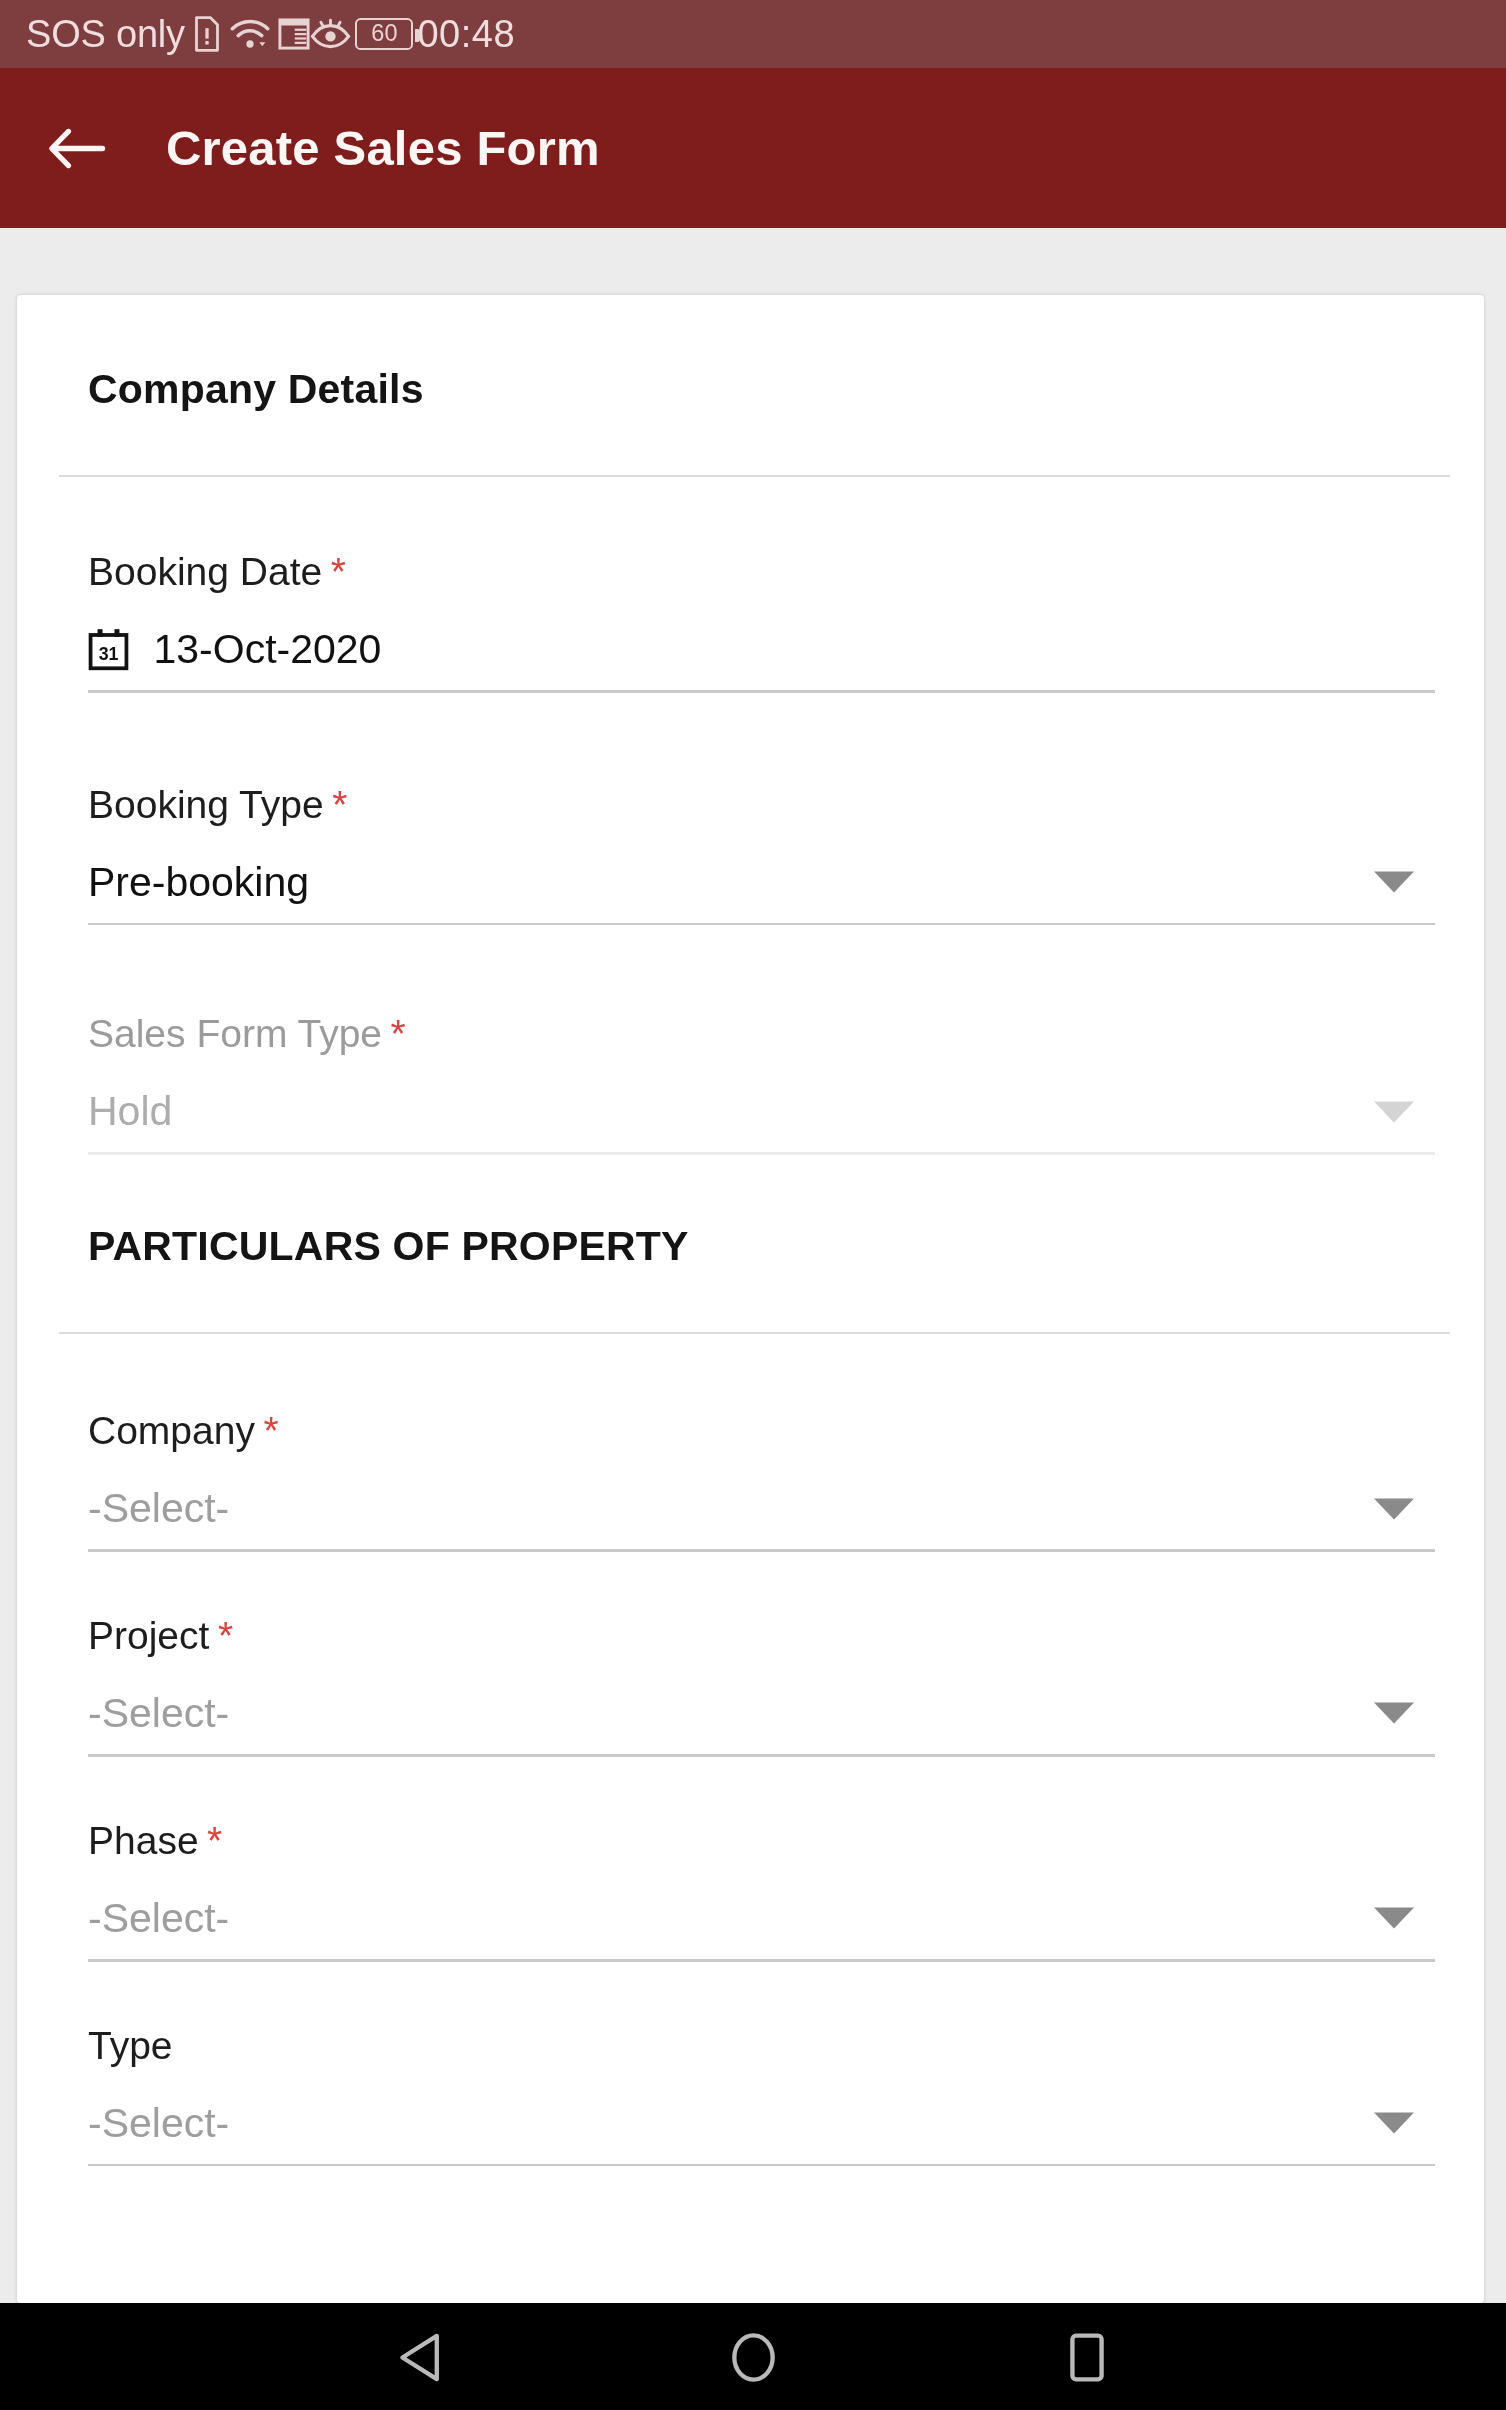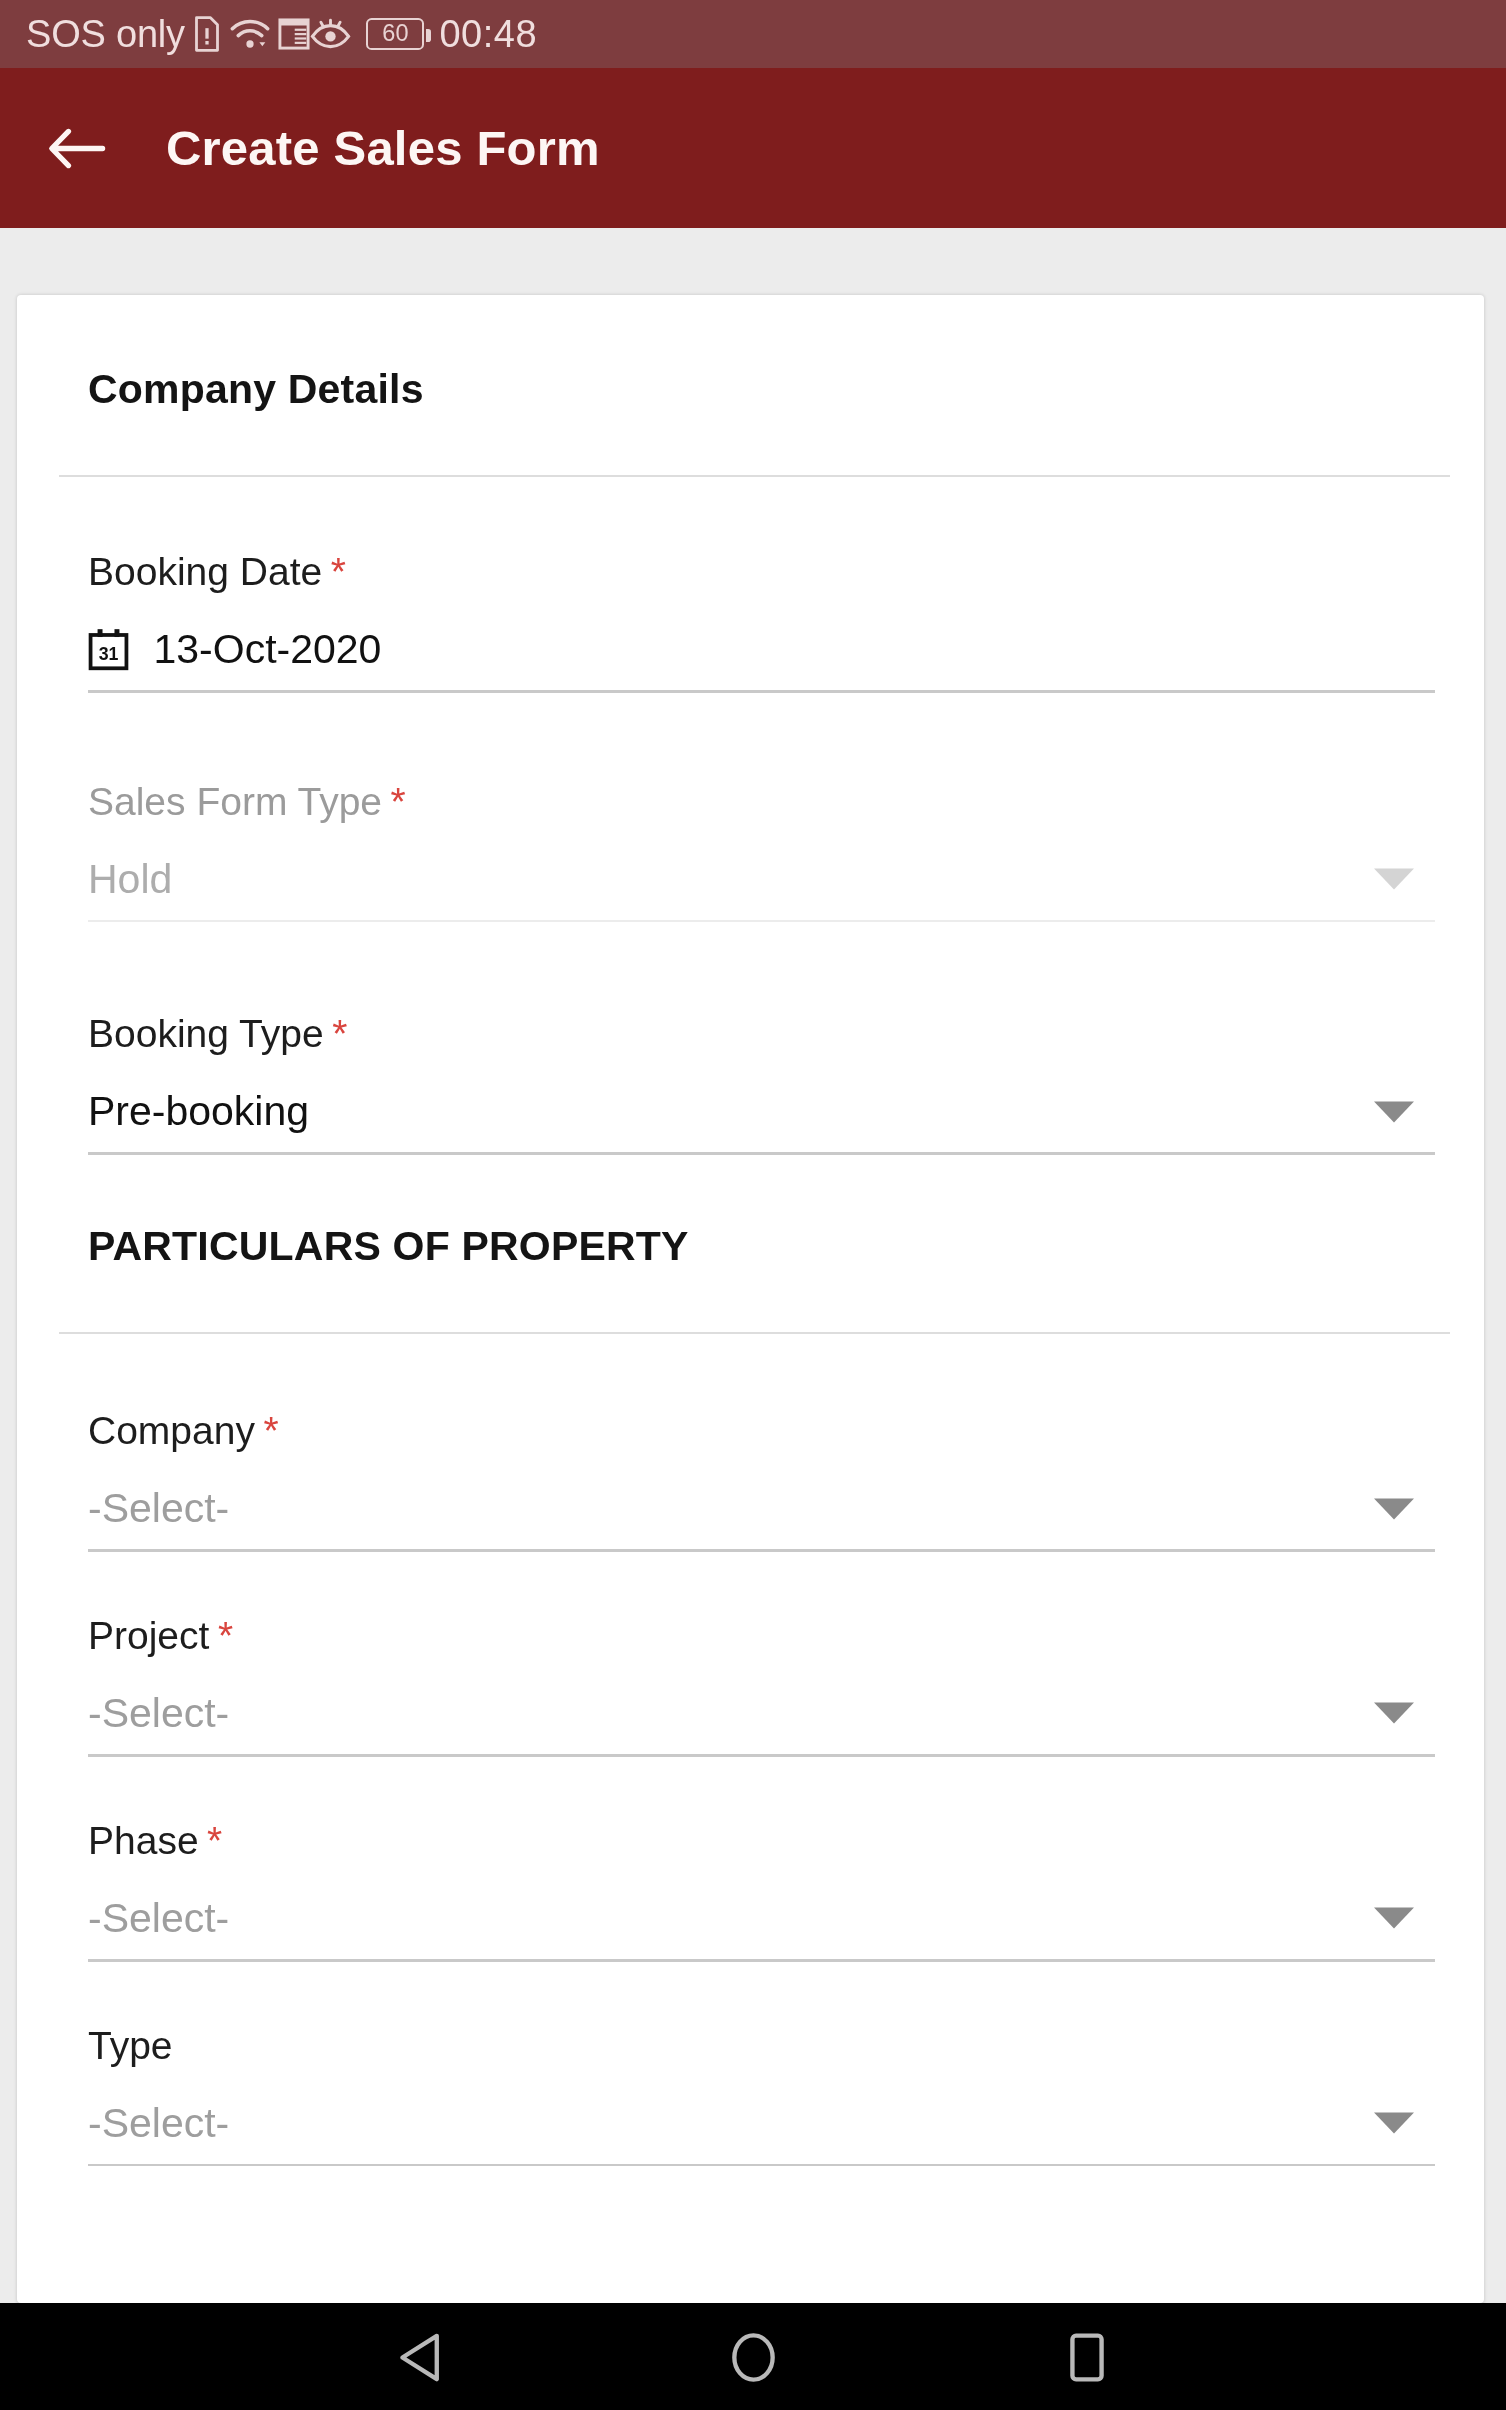--- a/index.html
+++ b/index.html
@@ -39,21 +39,21 @@
   .status-carrier {
     color: #f0dede;
     font-size: 38px;
     letter-spacing: -0.2px;
     line-height: 1;
     white-space: nowrap;
   }
   .status-right {
     display: flex;
     align-items: center;
-    gap: 15px;
+    gap: 4px;
   }
   .status-time {
     color: #f0dede;
     font-size: 38px;
     line-height: 1;
     letter-spacing: 0.5px;
   }
   .sicon { display: block; }
 
   
@@ -276,40 +276,40 @@
           <rect x="1.5" y="4" width="21" height="19.5" fill="none" stroke="#111" stroke-width="2.2"></rect>
           <rect x="5.6" y="0.6" width="2.9" height="4.6" fill="#111"></rect>
           <rect x="15.5" y="0.6" width="2.9" height="4.6" fill="#111"></rect>
           <text x="12" y="18.4" font-family="'Liberation Sans',sans-serif" font-size="10.4" font-weight="bold" fill="#111" text-anchor="middle">31</text>
         </svg>
         <span class="field-value">13-Oct-2020</span>
       </div>
       <div class="field-underline"></div>
     </div>
 
+    <div class="field" style="margin-top:90px">
+      <div class="field-label">
+        <span>Booking Type</span><span class="req">*</span>
+      </div>
+      <div class="field-control">
+        <span class="field-value">Pre-booking</span>
+        <span class="caret"></span>
+      </div>
+      <div class="field-underline"></div>
+    </div>
+
     <div class="field" style="margin-top:87px">
       <div class="field-label disabled">
         <span>Sales Form Type</span><span class="req">*</span>
       </div>
       <div class="field-control">
         <span class="field-value disabled">Hold</span>
         <span class="caret disabled"></span>
       </div>
       <div class="field-underline light"></div>
-    </div>
-
-    <div class="field" style="margin-top:90px">
-      <div class="field-label">
-        <span>Booking Type</span><span class="req">*</span>
-      </div>
-      <div class="field-control">
-        <span class="field-value">Pre-booking</span>
-        <span class="caret"></span>
-      </div>
-      <div class="field-underline"></div>
     </div>
 
     <div class="section-title" style="padding-top:68px">PARTICULARS OF PROPERTY</div>
     <div class="section-divider"></div>
 
     <div class="field" style="margin-top:75px">
       <div class="field-label">
         <span>Company</span><span class="req">*</span>
       </div>
       <div class="field-control">

